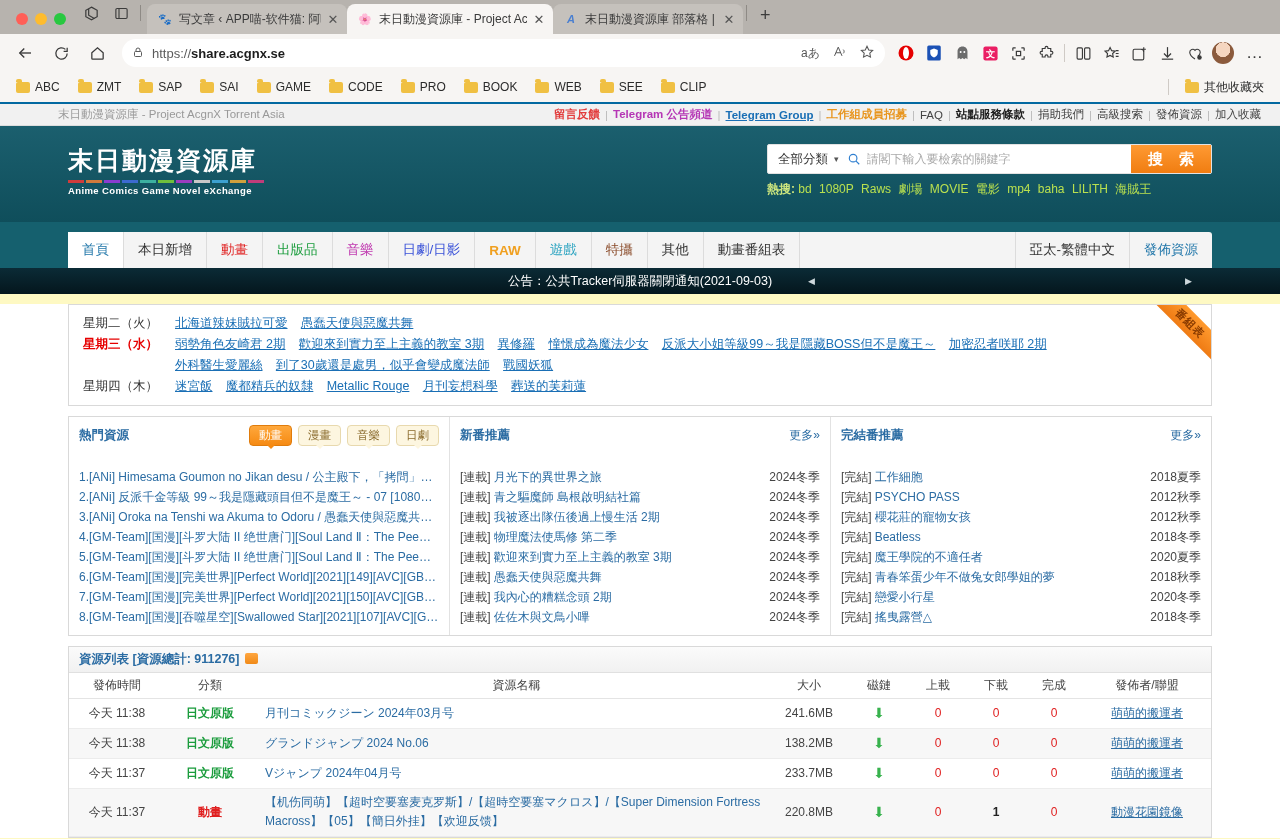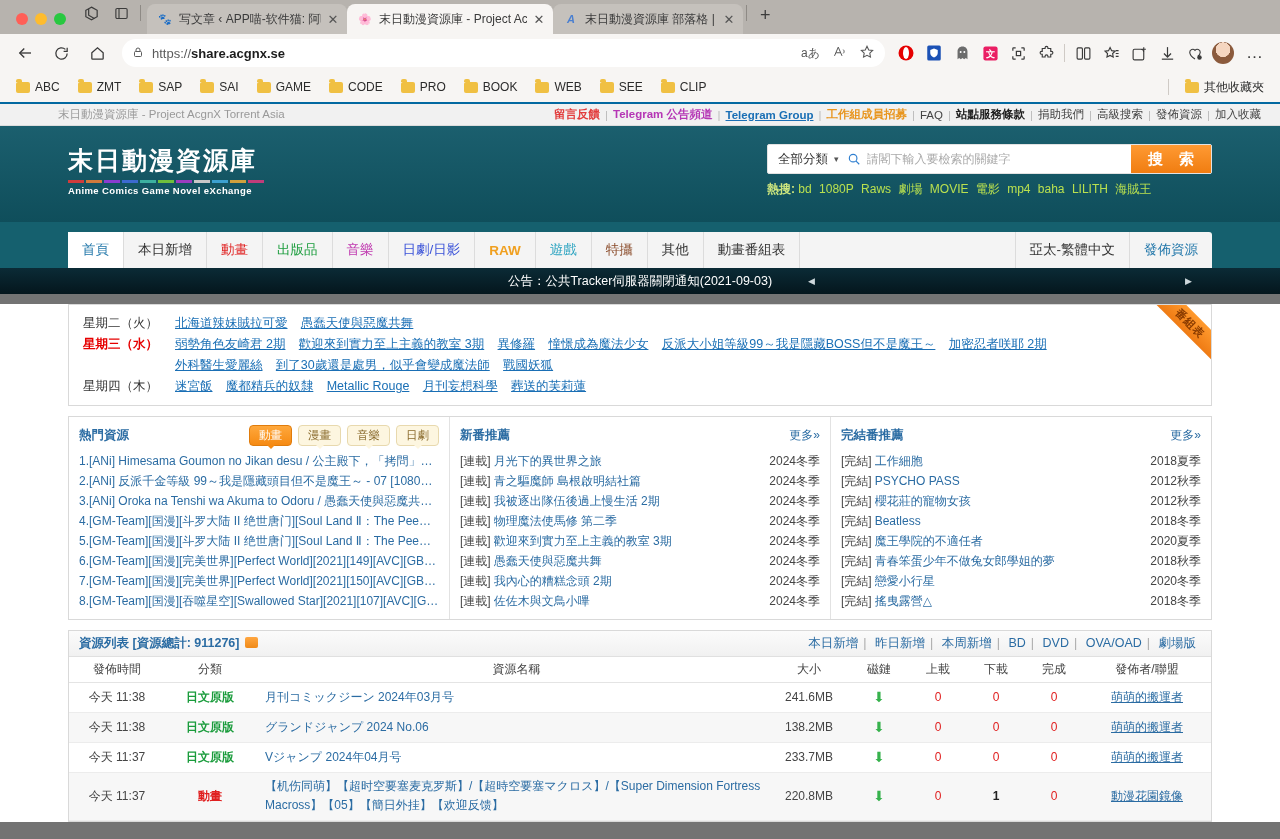--- a/index.html
+++ b/index.html
@@ -43,21 +43,21 @@
 
   .bookmarks { height:32px; background:#f7f5f3; display:flex; align-items:center;
                padding:0 10px; gap:6px; font-size:12px; color:#2b2b2b; border-bottom:2px solid #0369a1;}
   .bm { display:flex; align-items:center; gap:5px; padding:3px 6px; border-radius:4px; white-space:nowrap;}
   .folder { width:14px; height:11px; background:#f0c043; border-radius:2px 2px 2px 2px; position:relative; flex:0 0 14px;}
   .folder:before { content:""; position:absolute; top:-3px; left:0; width:6px; height:3px; background:#f0c043; border-radius:2px 2px 0 0;}
   .bm-right { margin-left:auto; display:flex; align-items:center; gap:6px; }
   .bm-sep { width:1px; height:16px; background:#cfcac5; margin-right:4px;}
 
   
-  .site { height:735px; overflow:hidden; background:#737373; }
+  .site { height:735px; overflow:hidden; background:#fef9c3; }
   .topbar { height:22px; background:#f1f1f1; display:flex; align-items:center;
             font-size:11.5px; padding:0 14px; border-bottom:1px solid #ddd;}
   .topbar .left { color:#999; padding-left:44px;}
   .topbar .right { margin-left:auto; display:flex; align-items:center; gap:0; }
   .topbar .right a { padding:0 5px; text-decoration:none; white-space:nowrap;}
   .tsep { color:#bbb; }
 
   .header { background:#15606e; background:linear-gradient(#1b5f6e,#0f4e5b); height:96px; position:relative;}
   .logo { position:absolute; left:68px; top:18px; }
   .logo .zh { color:#fff; font-size:25px; font-weight:700; letter-spacing:2px;
@@ -102,21 +102,21 @@
   .sched-day.today { color:#e60000; font-weight:700;}
   .sched-links { flex:1; }
   .sched-links a { color:#1a6fb5; text-decoration:underline; font-size:12.5px; margin-right:10px; white-space:nowrap;}
   .ribbon { position:absolute; right:-34px; top:8px; width:110px; transform:rotate(45deg);
             background:linear-gradient(#ff9a2e,#ef7b14); color:#8a3b00; font-size:11px; font-weight:700;
             text-align:center; padding:3px 0; letter-spacing:1px; }
 
   .panels { display:flex; gap:0; margin-top:10px; border:1px solid #d9d9d9; }
   .panel { flex:1 1 0; min-width:0; padding:6px 10px 8px; }
   .panel + .panel { border-left:1px solid #e2e2e2; }
-  .p-head { display:flex; align-items:center; height:24px; margin-bottom:4px;gap:32px;}
+  .p-head { display:flex; align-items:center; height:24px; margin-bottom:20px;gap:32px;}
   .p-title { font-size:12.5px; color:#2b6ca3; font-weight:700;}
   .p-more { margin-left:auto; font-size:12px; color:#2b6ca3; text-decoration:none;}
   .tabs { margin-left:auto; display:flex; gap:6px; }
   .ftab { font-size:11.5px; padding:2px 9px; border-radius:4px; border:1px solid #e8d9ae;
           background:#fdf6e0; color:#8a6b2d; position:relative; }
   .ftab.on { background:linear-gradient(#ffa83c,#f58a13); color:#fff; border-color:#e07c0c; }
   .ftab:after { content:""; position:absolute; left:50%; margin-left:-4px; bottom:-4px;
                 border-left:4px solid transparent; border-right:4px solid transparent;
                 border-top:4px solid #fdf6e0;}
   .ftab.on:after { border-top-color:#f58a13; }
@@ -653,29 +653,20 @@
               <a href="#">搖曳露營△</a>
               <span class="season">2018冬季</span>
             </li>
         </ul>
       </div>
     </div>
 
     <div class="reslist">
       <div class="rl-head">
         <span class="rl-title"><span>資源列表 [資源總計: </span><span class="cnt">911276</span><span>]</span><i class="rss"></i></span>
-        <span class="rl-links">
-          <a href="#">本日新增</a><span class="tsep">|</span>
-          <a href="#">昨日新增</a><span class="tsep">|</span>
-          <a href="#">本周新增</a><span class="tsep">|</span>
-          <a href="#">BD</a><span class="tsep">|</span>
-          <a href="#">DVD</a><span class="tsep">|</span>
-          <a href="#">OVA/OAD</a><span class="tsep">|</span>
-          <a href="#">劇場版</a>
-        </span>
       </div>
 
       <table class="res">
         <thead>
           <tr>
             <th class="c-time">發佈時間</th>
             <th class="c-cat">分類</th>
             <th class="c-name" style="text-align:center">資源名稱</th>
             <th class="c-size">大小</th>
             <th class="c-mag">磁鏈</th>

